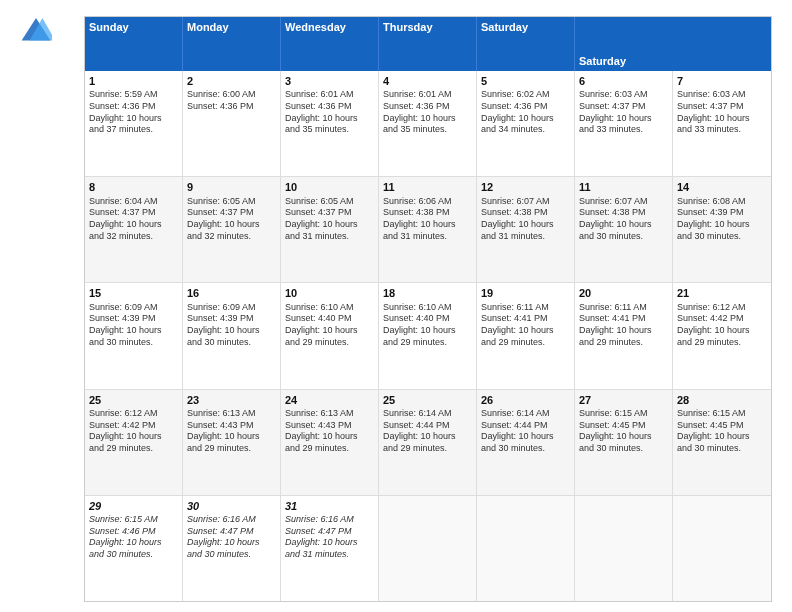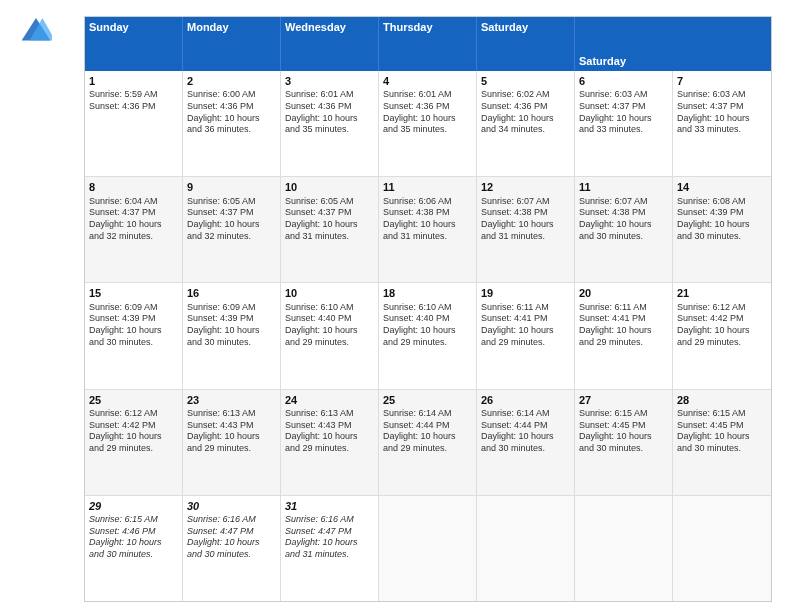--- a/index.html
+++ b/index.html
@@ -144,26 +144,26 @@
         <div class="cal-header-cell">Thursday</div>
         <div class="cal-header-cell">Saturday</div>
         <div class="cal-header-cell">Saturday</div>
       </div>
     <div class="cal-body">
     <div class="cal-week week-row-normal">
           <div class="cal-cell">
             <span class="day-num">1</span>
             <div>Sunrise: 5:59 AM</div>
             <div>Sunset: 4:36 PM</div>
+            <div>Daylight: 10 hours and 37 minutes.</div>
           </div>
           <div class="cal-cell">
             <span class="day-num">2</span>
             <div>Sunrise: 6:00 AM</div>
             <div>Sunset: 4:36 PM</div>
-            <div>Daylight: 10 hours and 36 minutes.</div>
           </div>
           <div class="cal-cell">
             <span class="day-num">3</span>
             <div>Sunrise: 6:01 AM</div>
             <div>Sunset: 4:36 PM</div>
             <div>Daylight: 10 hours and 35 minutes.</div>
           </div>
           <div class="cal-cell">
             <span class="day-num">4</span>
             <div>Sunrise: 6:01 AM</div>

